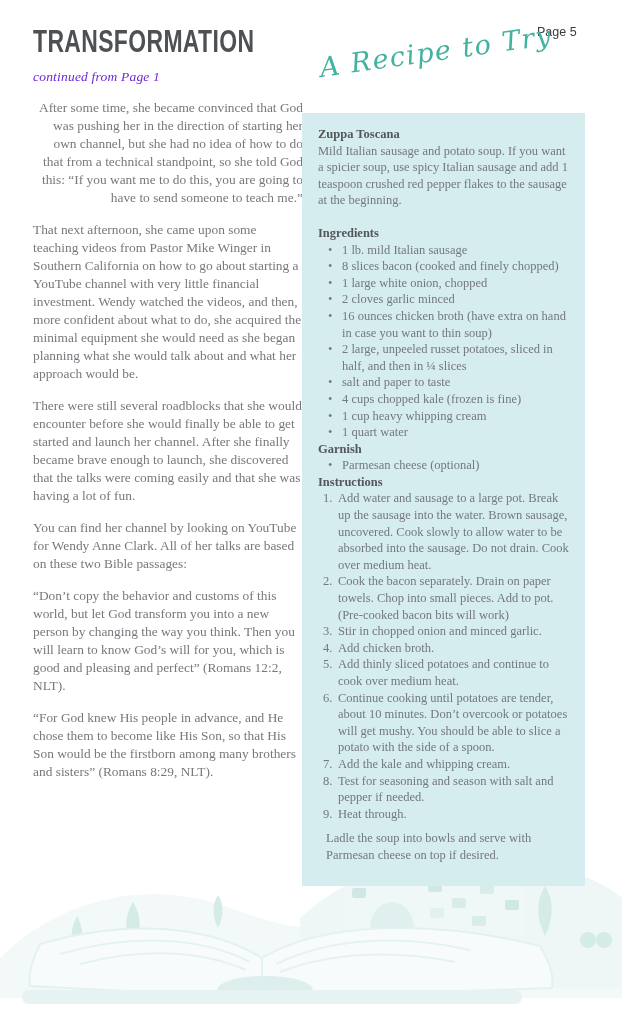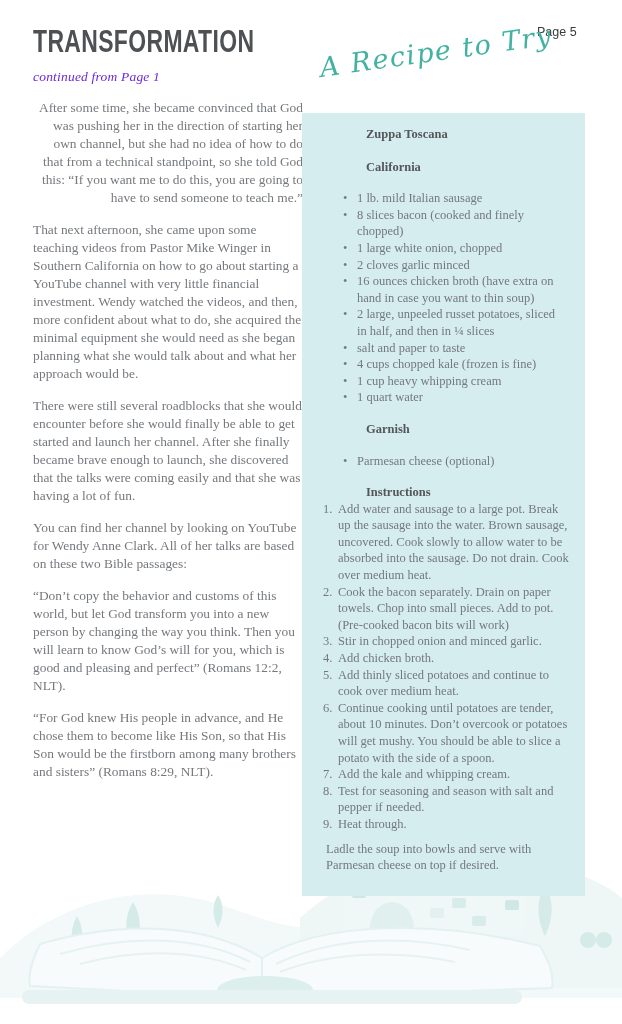--- a/index.html
+++ b/index.html
@@ -32,24 +32,24 @@
     transform:rotate(-8deg);transform-origin:left center;
     font-family:"DejaVu Serif",serif;font-style:italic;
     font-size:27px;color:#43b2a0;letter-spacing:1.5px;white-space:nowrap;
   }
   
   .recipe-box{
     position:absolute;left:302px;top:113px;width:283px;box-sizing:border-box;
     background:#d6edf0;padding:13px 13px 14px 16px;z-index:1;
     font-size:12.5px;line-height:16.6px;color:#73787c;
   }
-  .bold-label{font-weight:700;color:#53575a;margin-left:48px;}
+  .bold-label{font-weight:700;color:#53575a;}
   .recipe-desc{margin:0;}
   .ingredients-label{margin-top:16px;}
-  .recipe-box ul{margin:15px;padding:0 0 0 10px;list-style:none;}
+  .recipe-box ul{margin:0;padding:0 0 0 10px;list-style:none;}
   .recipe-box ul li{position:relative;padding-left:14px;}
   .recipe-box ul li::before{content:"•";position:absolute;left:0;top:0;color:#73787c;}
   .recipe-box ol{margin:0;padding:0 0 0 5px;list-style:none;counter-reset:step;}
   .recipe-box ol li{position:relative;padding-left:15px;counter-increment:step;}
   .recipe-box ol li::before{
     content:counter(step) ".";position:absolute;left:0;top:0;color:#73787c;
   }
   .recipe-footer{margin:8px;}
 </style>
 </head>
@@ -103,22 +103,23 @@
   <p class="para">After some time, she became convinced that God was pushing her in the direction of starting her own channel, but she had no idea of how to do that from a technical standpoint, so she told God this: “If you want me to do this, you are going to have to send someone to teach me.”</p>
   <p class="para">That next afternoon, she came upon some teaching videos from Pastor Mike Winger in Southern California on how to go about starting a YouTube channel with very little financial investment. Wendy watched the videos, and then, more confident about what to do, she acquired the minimal equipment she would need as she began planning what she would talk about and what her approach would be.</p>
   <p class="para">There were still several roadblocks that she would encounter before she would finally be able to get started and launch her channel. After she finally became brave enough to launch, she discovered that the talks were coming easily and that she was having a lot of fun.</p>
   <p class="para">You can find her channel by looking on YouTube for Wendy Anne Clark. All of her talks are based on these two Bible passages:</p>
   <p class="para">“Don’t copy the behavior and customs of this world, but let God transform you into a new person by changing the way you think. Then you will learn to know God’s will for you, which is good and pleasing and perfect” (Romans 12:2, NLT).</p>
   <p class="para">“For God knew His people in advance, and He chose them to become like His Son, so that His Son would be the firstborn among many brothers and sisters” (Romans 8:29, NLT).</p>
 </div>
 
 <div class="recipe-box">
   <div class="bold-label">Zuppa Toscana</div>
+  <p class="recipe-desc">Mild Italian sausage and potato soup. If you want a spicier soup, use spicy Italian sausage and add 1 teaspoon crushed red pepper flakes to the sausage at the beginning.</p>
 
-  <div class="bold-label ingredients-label">California</div>
+  <div class="bold-label ingredients-label">Ingredients</div>
   <ul>
     <li>1 lb. mild Italian sausage</li>
     <li>8 slices bacon (cooked and finely chopped)</li>
     <li>1 large white onion, chopped</li>
     <li>2 cloves garlic minced</li>
     <li>16 ounces chicken broth (have extra on hand in case you want to thin soup)</li>
     <li>2 large, unpeeled russet potatoes, sliced in half, and then in ¼ slices</li>
     <li>salt and paper to taste</li>
     <li>4 cups chopped kale (frozen is fine)</li>
     <li>1 cup heavy whipping cream</li>

